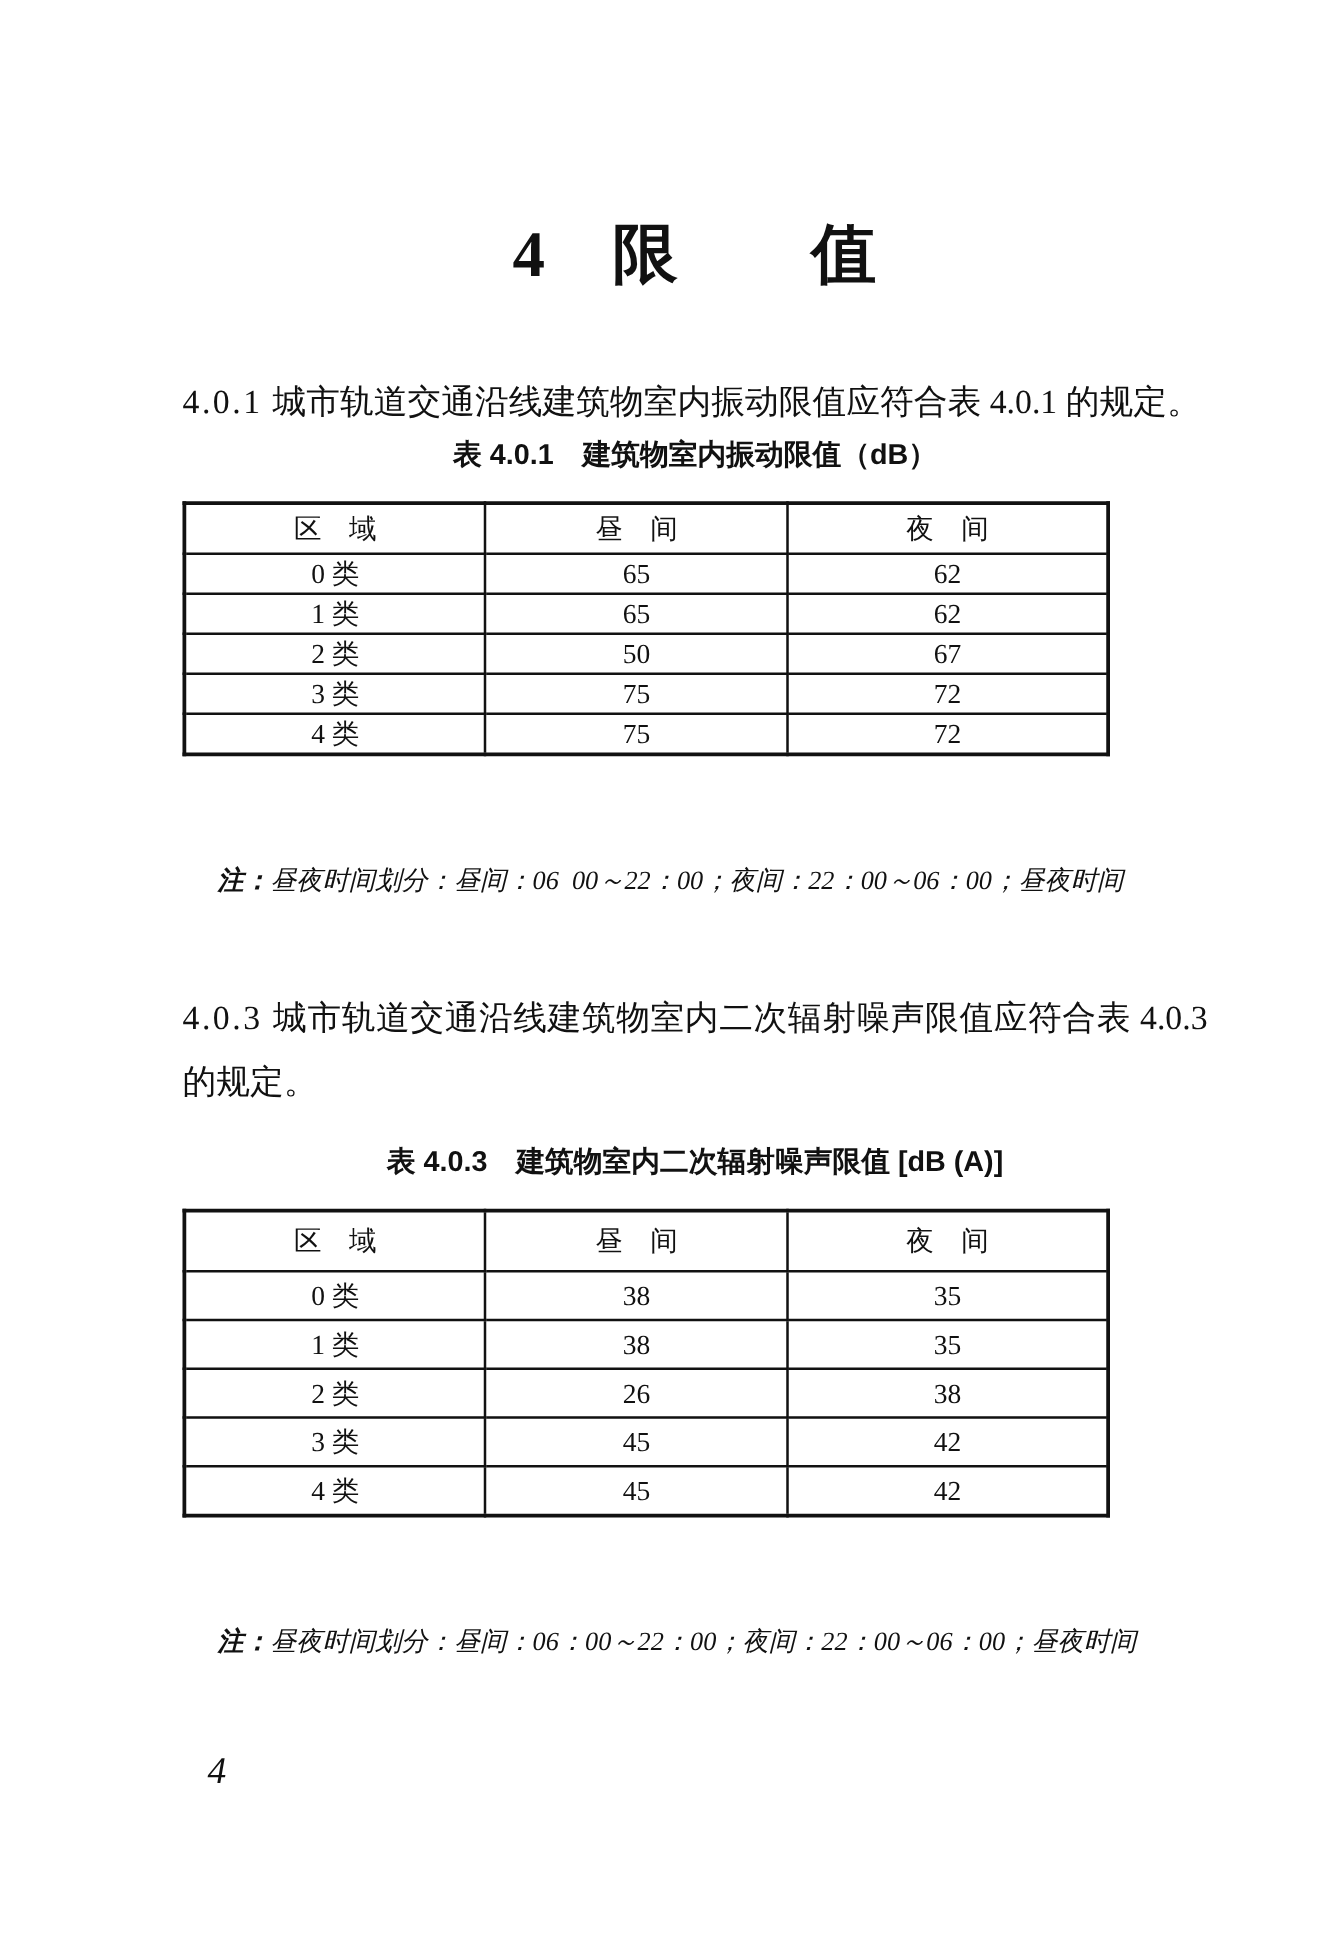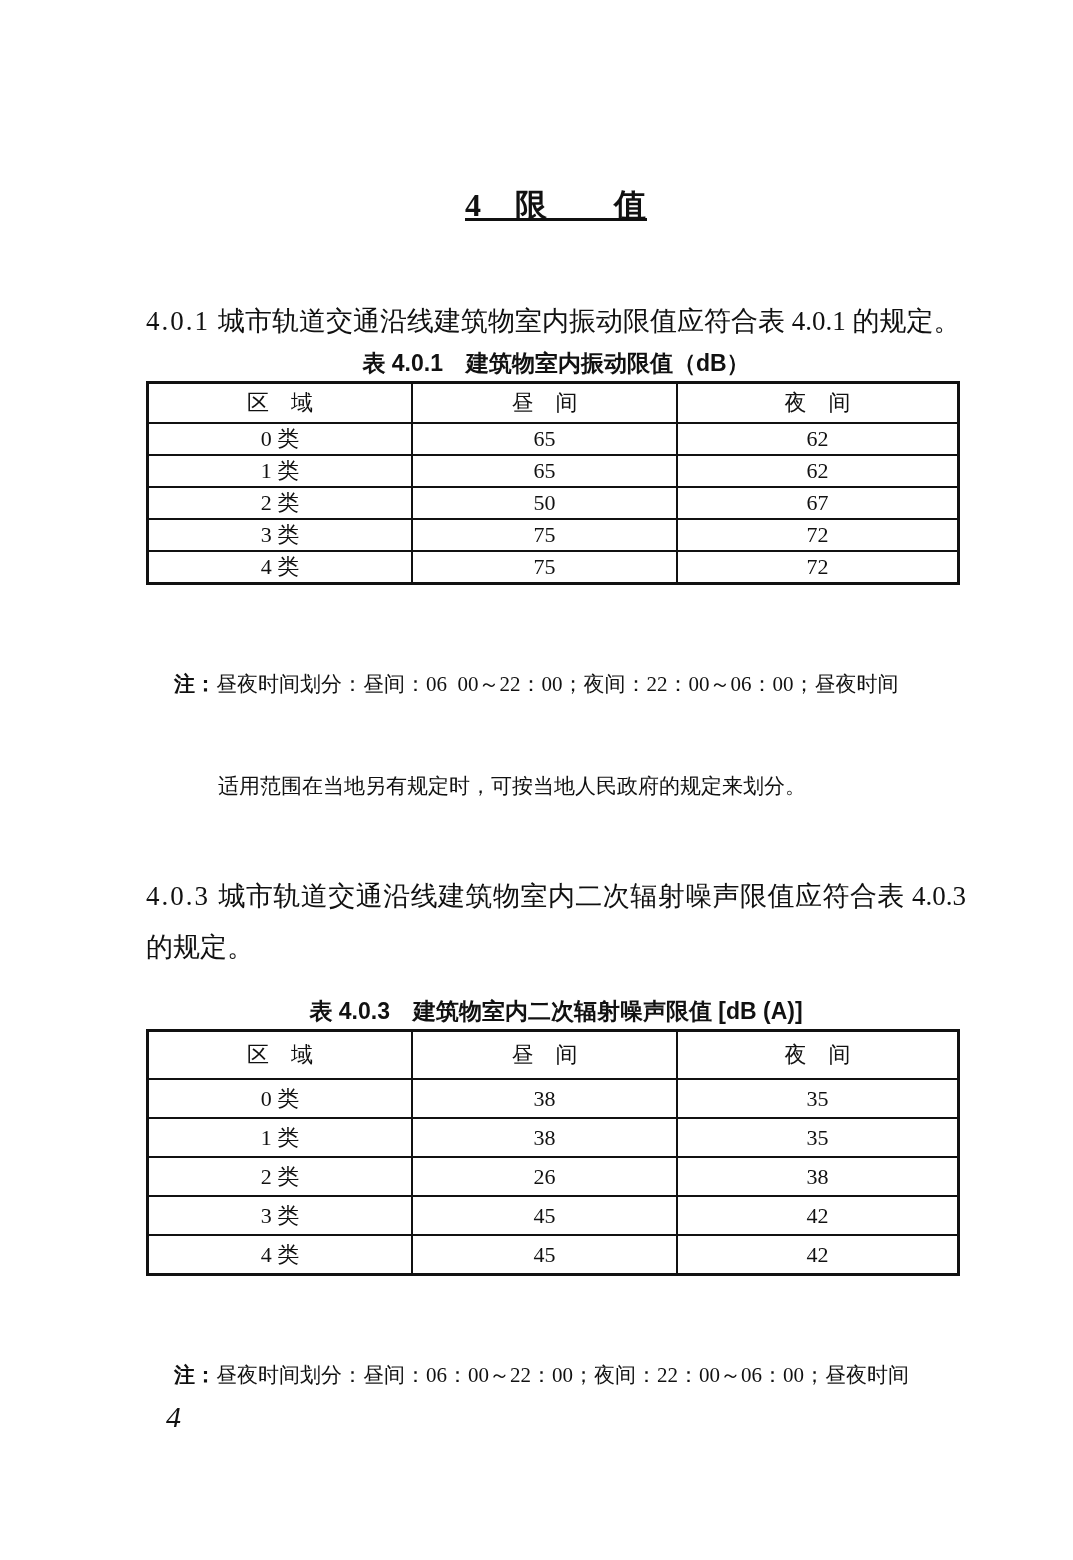--- a/index.html
+++ b/index.html
@@ -19,26 +19,25 @@
   }
   .content {
     position: absolute;
     left: 146px;
     top: 0;
     width: 820px;
   }
   .doc-title {
     margin: 180px 0 0 0;
     text-align: center;
-    font-size: 32px;
+    font-size: 52px;
     font-weight: bold;
     line-height: 50px;
     white-space: pre;
     letter-spacing: 1px;
-    text-decoration: underline;
   }
   .clause {
     margin: 0;
     font-size: 27px;
     line-height: 51px;
     text-align: justify;
     text-justify: inter-character;
   }
   .clause-num {
     font-weight: normal;
@@ -52,22 +51,22 @@
     margin-top: 2px;
     text-align: center;
     font-family: "Liberation Sans", "DejaVu Sans", sans-serif;
     font-size: 23px;
     font-weight: bold;
     line-height: 28px;
     white-space: pre-wrap;
   }
   .caption-2 { margin-top: 24px; }
   table.limits-table {
-    width: 814px;
-    margin-top: 4px;
+    width: 742px;
+    margin-top: 24px;
     border-collapse: collapse;
     table-layout: fixed;
     border: 3px solid #111111;
   }
   table.limits-table col.c1 { width: 32.6%; }
   table.limits-table col.c2 { width: 32.7%; }
   table.limits-table col.c3 { width: 34.7%; }
   table.limits-table th,
   table.limits-table td {
     border: 2px solid #111111;
@@ -81,20 +80,21 @@
   table.t1 th { height: 38px; }
   table.t1 td { height: 29px; }
   table.t2 th { height: 46px; }
   table.t2 td { height: 37px; }
   .note {
     margin-top: 14px;
     padding-left: 28px;
     font-size: 21px;
     line-height: 34px;
     white-space: pre-wrap;
+    font-style: italic;
   }
   .note-label { font-weight: bold; }
   .note-indent { padding-left: 44px; }
   .page-number {
     position: absolute;
     left: 166px;
     top: 1400px;
     font-size: 30px;
     font-style: italic;
     font-family: "Liberation Serif", "DejaVu Serif", serif;
@@ -149,21 +149,20 @@
         <tr>
           <td>4 类</td>
           <td>75</td>
           <td>72</td>
         </tr>
       </tbody>
     </table>
 
     <div class="note">
       <div class="note-line"><span class="note-label">注：</span><span>昼夜时间划分：昼间：06  00～22：00；夜间：22：00～06：00；昼夜时间</span></div>
-      <div class="note-line note-indent">适用范围在当地另有规定时，可按当地人民政府的规定来划分。</div>
     </div>
 
 
     <p class="clause clause-403"><span class="clause-num">4.0.3</span><span class="clause-text">城市轨道交通沿线建筑物室内二次辐射噪声限值应符合表 4.0.3 的规定。</span></p>
 
     <div class="table-caption caption-2">表 4.0.3　建筑物室内二次辐射噪声限值 [dB (A)]</div>
 
     <table class="limits-table t2">
       <colgroup>
           <col class="c1">

